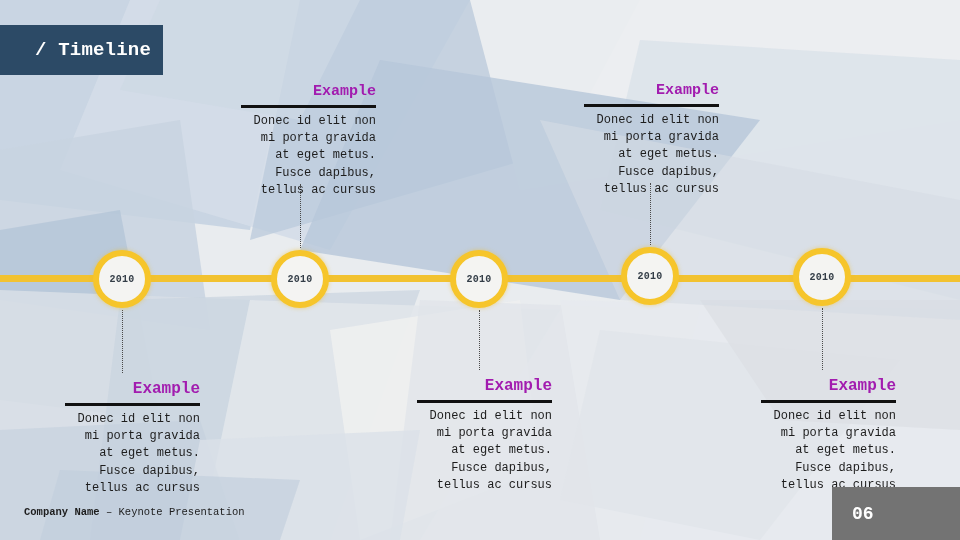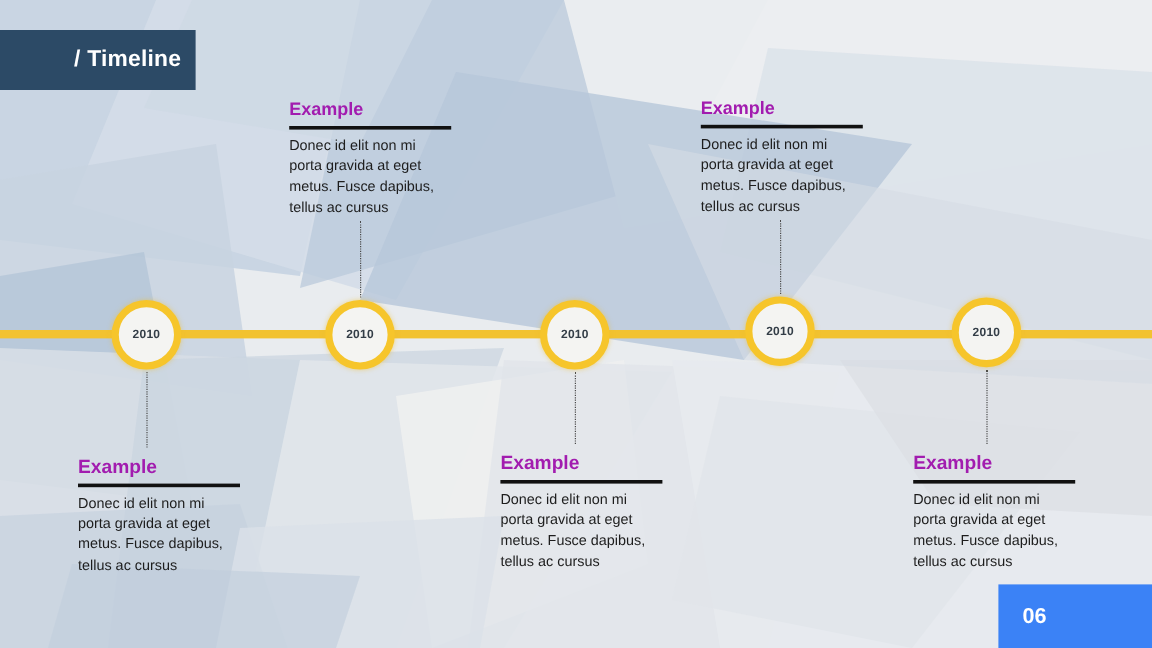--- a/index.html
+++ b/index.html
@@ -6,21 +6,22 @@
     margin: 0;
     padding: 0;
     background: #ffffff;
   }
   #slide {
     position: relative;
     width: 960px;
     height: 540px;
     overflow: hidden;
     background: #e9ecef;
-    font-family: Liberation Sans, sans-serif;
+    font-family: Liberation Mono, monospace;
+    text-align: right;
     -webkit-font-smoothing: antialiased;
   }
   #bg-polygons {
     position: absolute;
     left: 0; top: 0;
     width: 960px; height: 540px;
     display: block;
   }
 
   
@@ -119,21 +120,21 @@
   }
   #footer-company {
     font-weight: bold;
   }
   #page-badge {
     position: absolute;
     left: 832px;
     top: 487px;
     width: 128px;
     height: 53px;
-    background: #3b82f6;
+    background: #737373;
     display: flex;
     align-items: center;
     padding-left: 20px;
     box-sizing: border-box;
   }
   #page-number {
     color: #ffffff;
     font-size: 18px;
     font-weight: bold;
   }
@@ -215,18 +216,21 @@
         <span class="node-label">2010</span>
       </div>
       <div class="node" style="left: 621px; top: 247px;">
         <span class="node-label">2010</span>
       </div>
       <div class="node" style="left: 793px; top: 248px;">
         <span class="node-label">2010</span>
       </div>
     </div>
 
+  <div id="footer-text">
+    <span id="footer-company">Company Name</span><span id="footer-suffix"> – Keynote Presentation</span>
+  </div>
 
   <div id="page-badge">
     <span id="page-number">06</span>
   </div>
 
 </div>
 
 </body></html>

